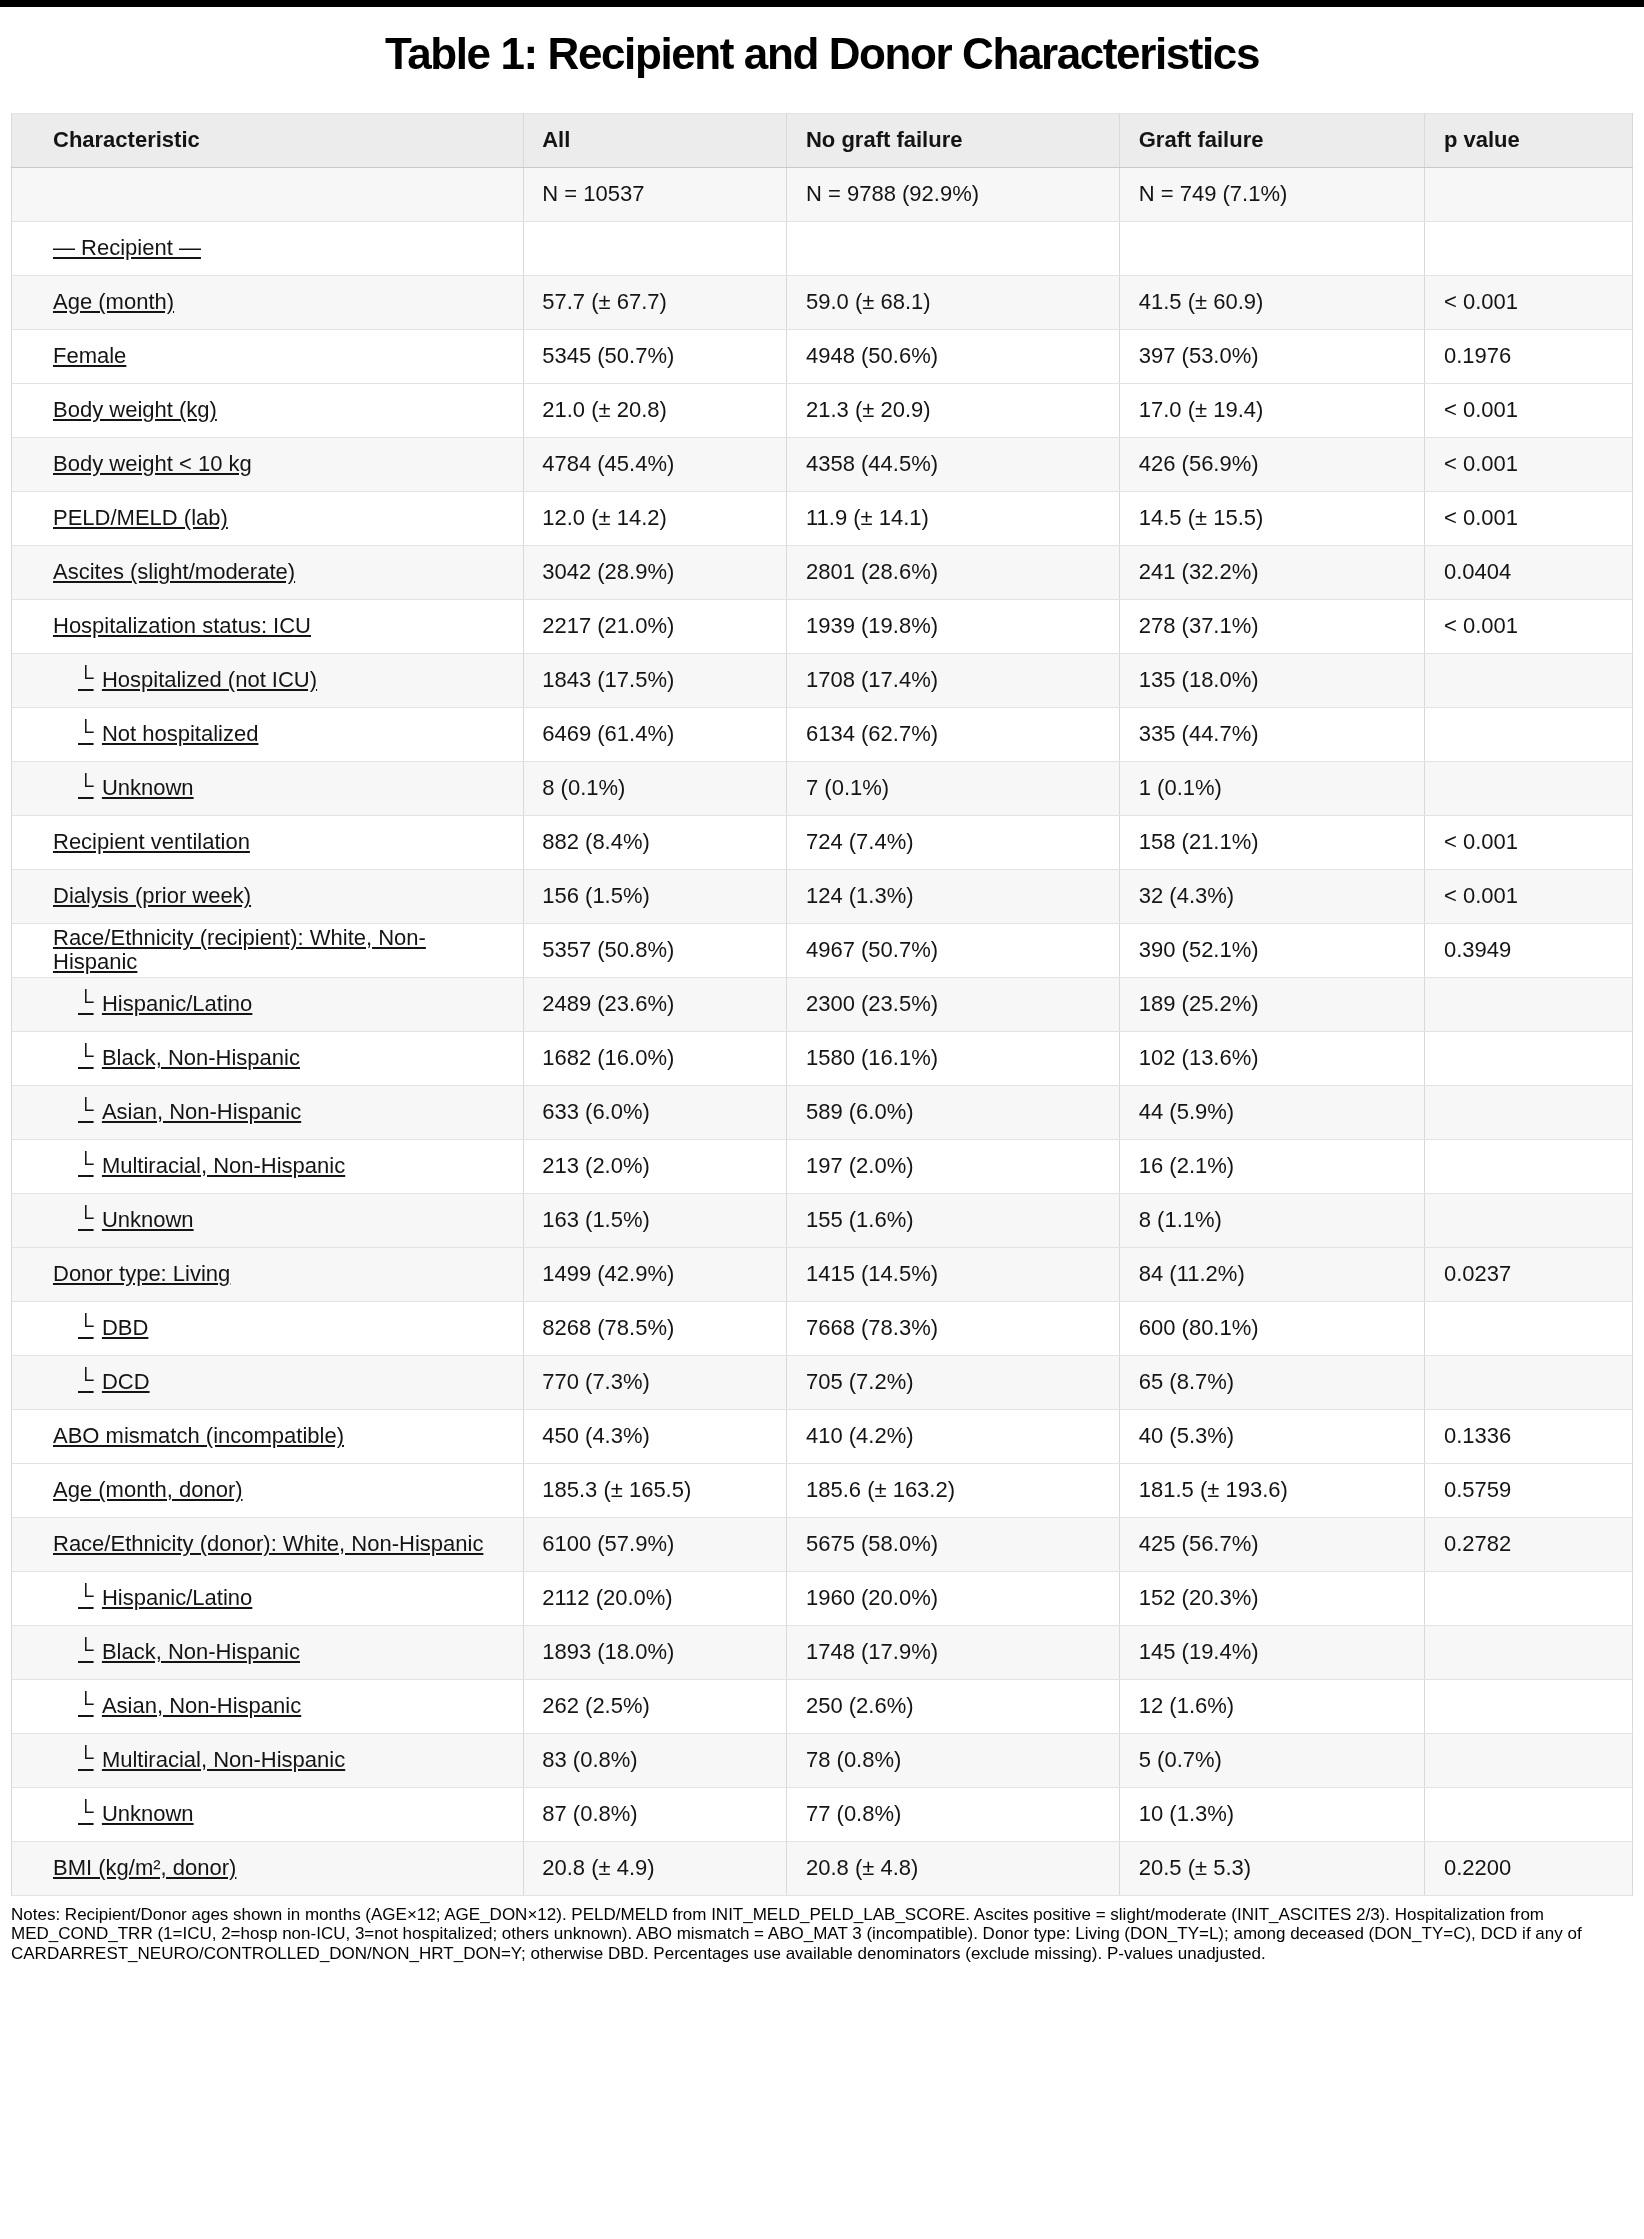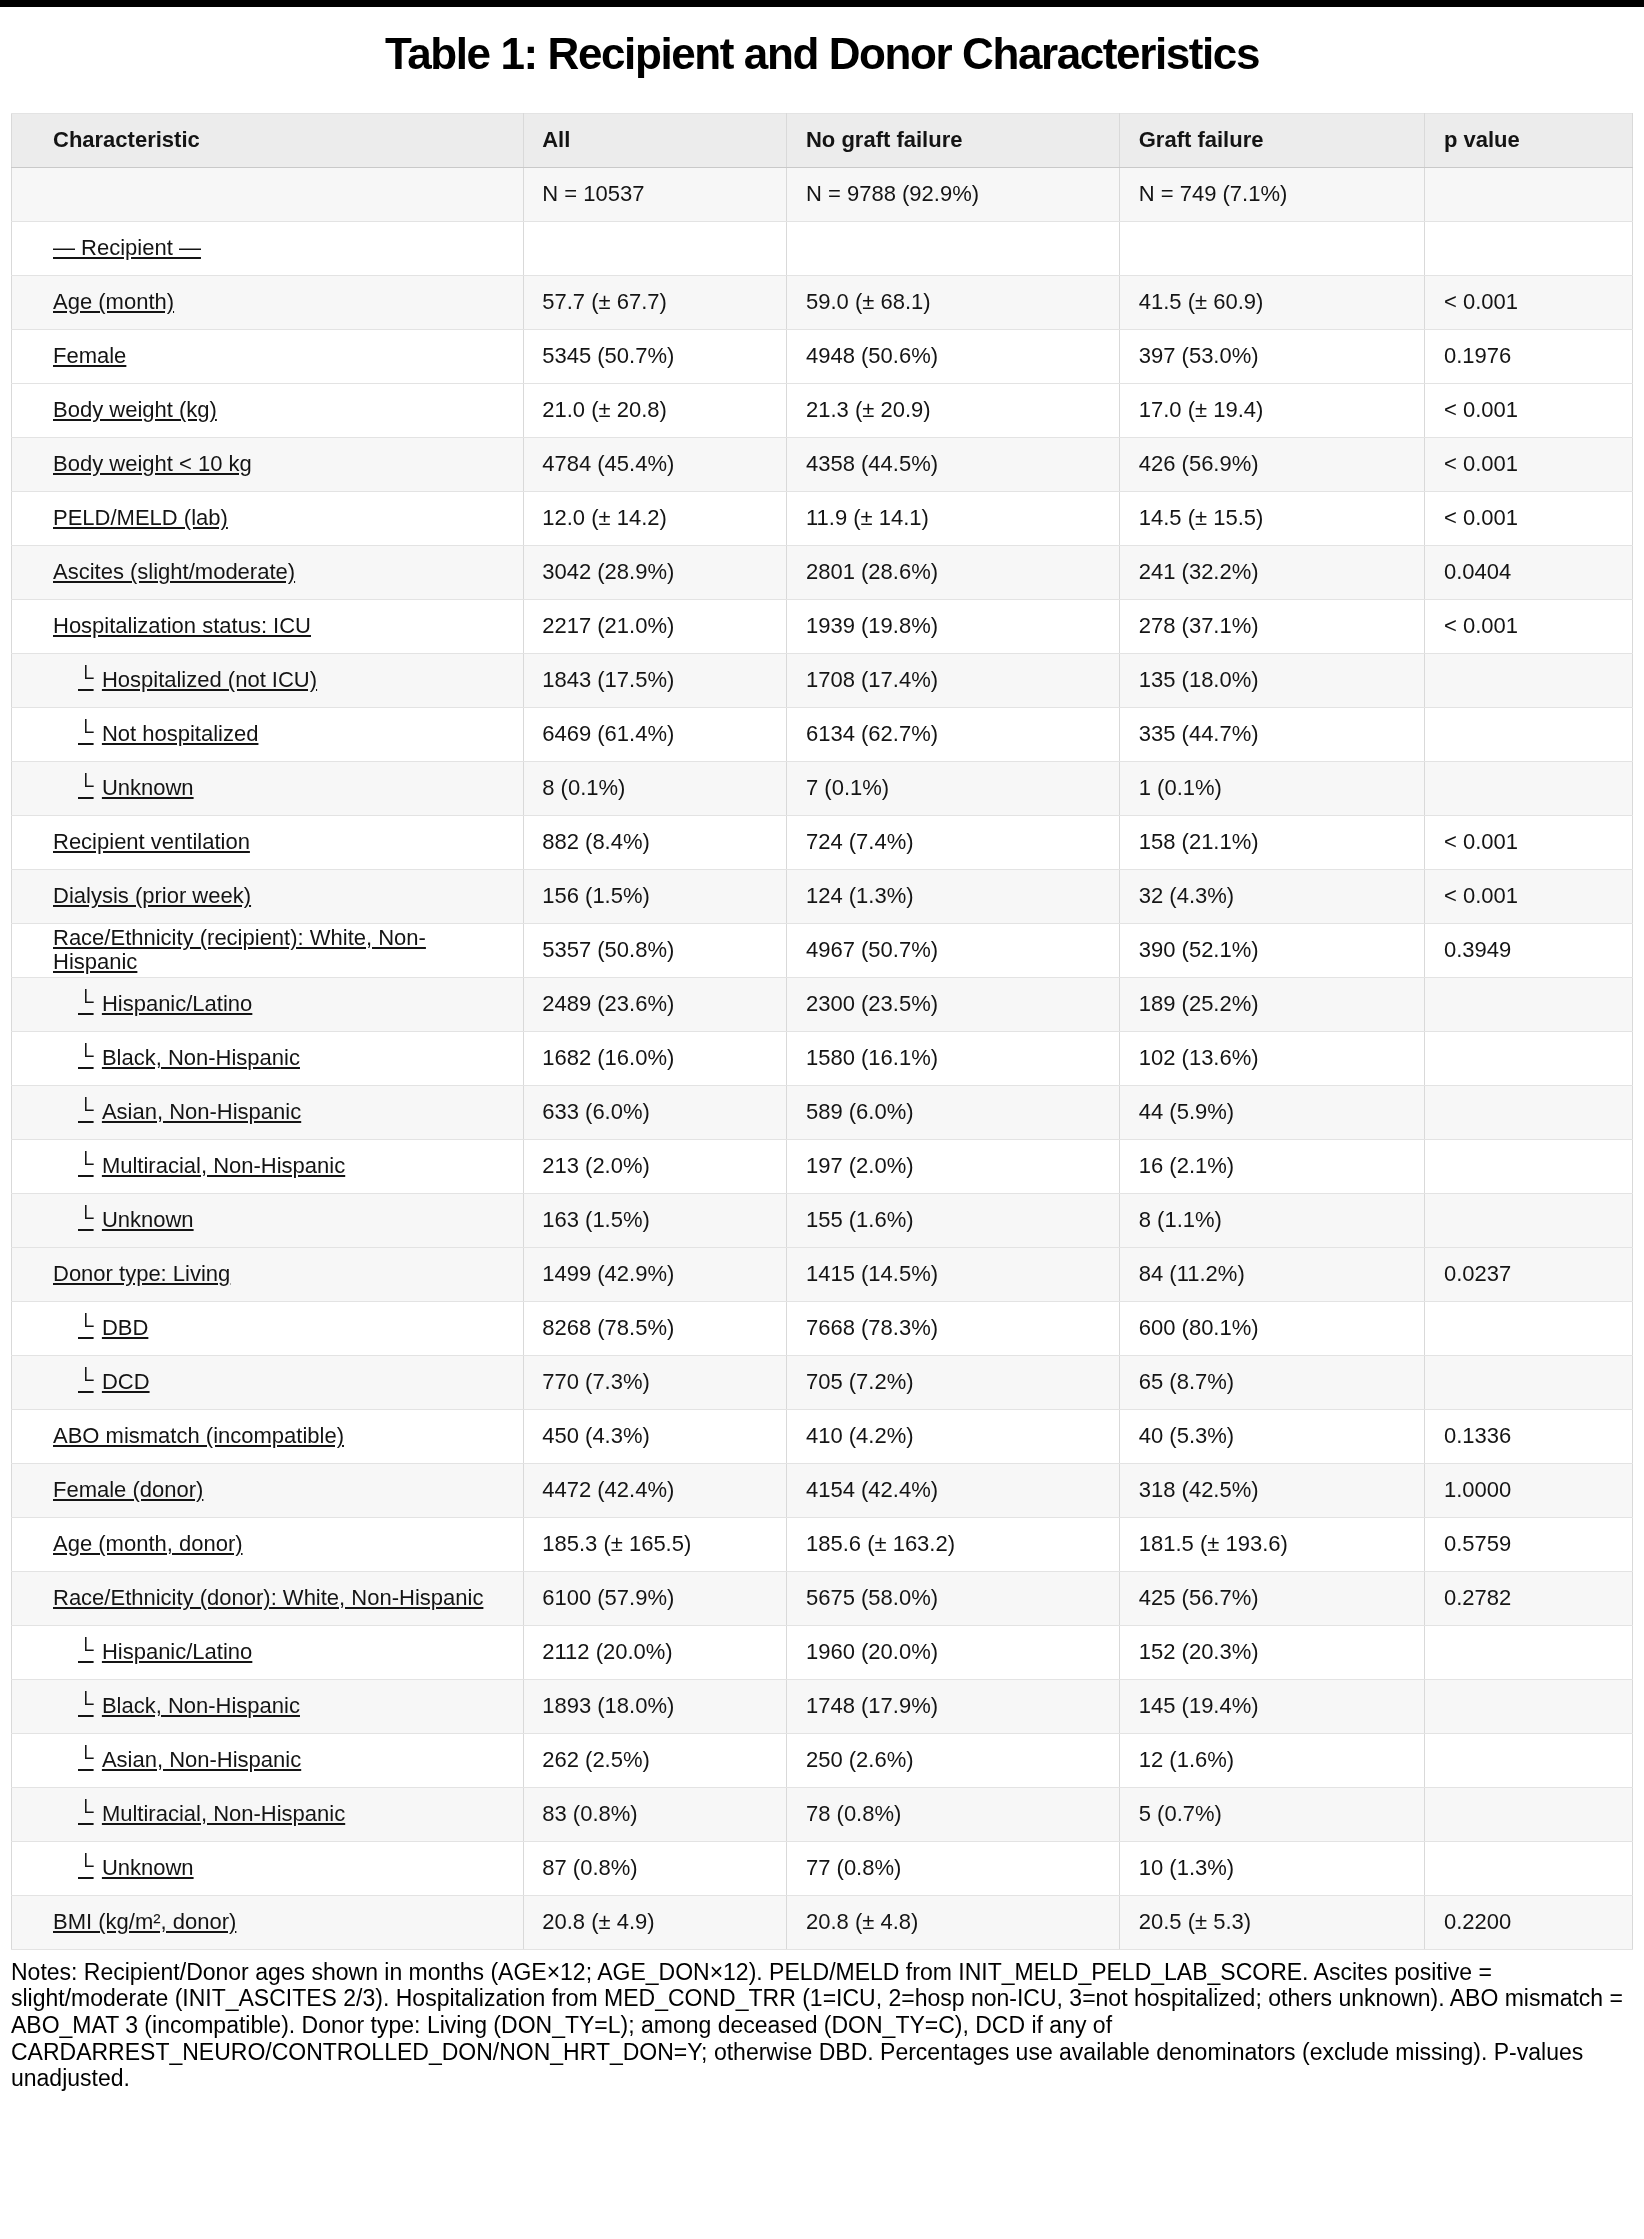--- a/index.html
+++ b/index.html
@@ -54,21 +54,21 @@
   }
   tbody tr.stripe td{background:var(--stripe_bg);}
   tbody td{background:#ffffff;}
   tbody tr.stripe td{background:var(--stripe_bg);}
   td.char{padding-left:41px;text-decoration:underline;}
   th.char{padding-left:41px;margin-top:12px;}
   td.char.indent{padding-left:66px;}
   td.char .glyph{margin-right:8.3px;position:relative;top:-1.8px;}
   p.notes{
     margin:9.2px 11px 13px;
-    font-size:23px;
+    font-size:17px;
     line-height:1.16;
     color:#000;
   }
 </style>
 </head>
 <body>
 
 <div class="top-bar"></div>
 
 <h1 class="page-title">Table 1: Recipient and Donor Characteristics</h1>
@@ -252,27 +252,20 @@
         <td>65 (8.7%)</td>
         <td></td>
       </tr>
       <tr>
         <td class="char">ABO mismatch (incompatible)</td>
         <td>450 (4.3%)</td>
         <td>410 (4.2%)</td>
         <td>40 (5.3%)</td>
         <td>0.1336</td>
       </tr>
-      <tr class="stripe">
-        <td class="char">Female (donor)</td>
-        <td>4472 (42.4%)</td>
-        <td>4154 (42.4%)</td>
-        <td>318 (42.5%)</td>
-        <td>1.0000</td>
-      </tr>
       <tr>
         <td class="char">Age (month, donor)</td>
         <td>185.3 (± 165.5)</td>
         <td>185.6 (± 163.2)</td>
         <td>181.5 (± 193.6)</td>
         <td>0.5759</td>
       </tr>
       <tr class="stripe">
         <td class="char">Race/Ethnicity (donor): White, Non-Hispanic</td>
         <td>6100 (57.9%)</td>

